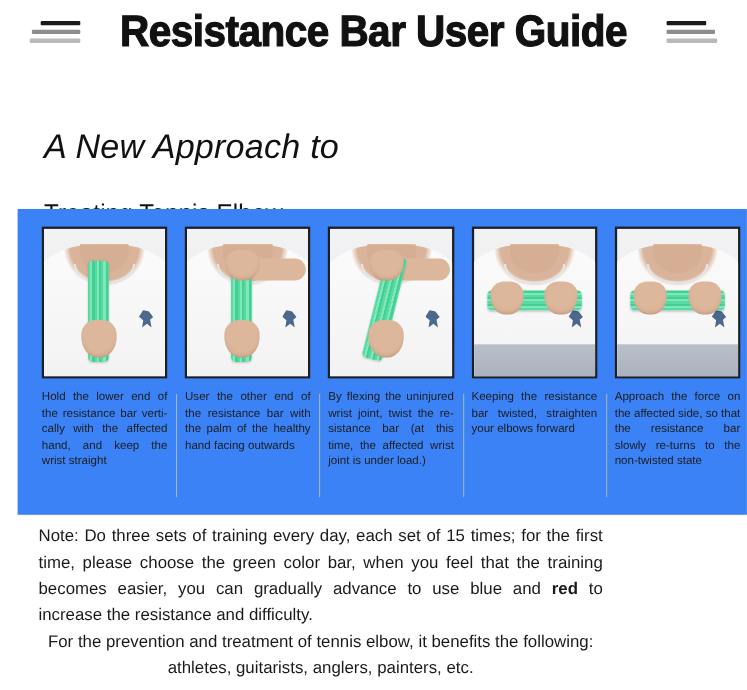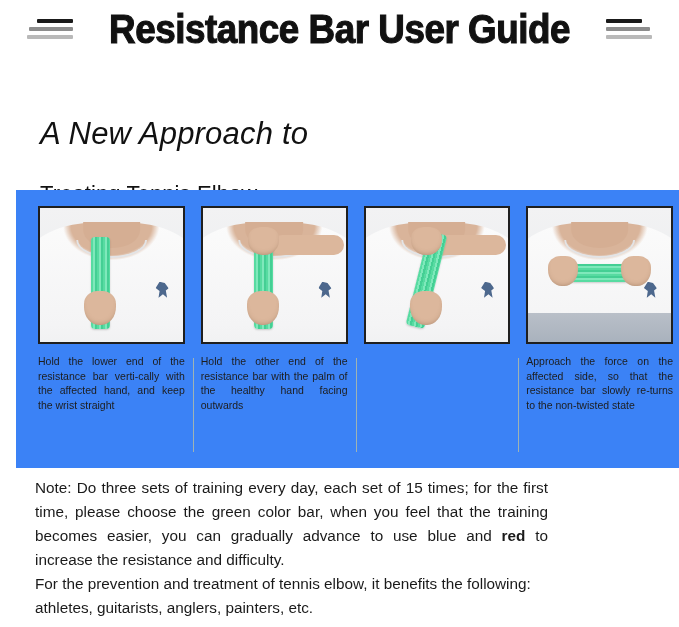--- a/index.html
+++ b/index.html
@@ -233,21 +233,21 @@
     margin-left: 22px;
   }
   .note-p {
     font-size: 15.3px;
     line-height: 24px;
     color: #1a1a1a;
     text-align: justify;
     text-justify: inter-word;
     margin: 0;
   }
-  .note-p.last { text-align: left; }
+  .note-p.last { text-align: center; }
   .note-p b { font-weight: 700; }
 </style>
 </head>
 <body>
 
 <div class="title-row">
   <span class="deco left">
     <span class="bar b1"></span>
       <span class="bar b2"></span>
       <span class="bar b3"></span>
@@ -286,50 +286,65 @@
         <div class="torso">
             <div class="neck"></div>
             <div class="collar"></div>
             <div class="logo-dot"></div>
           </div>
         <div class="forearm r"></div>
         <div class="bar-v"></div>
         <div class="hand top"></div>
         <div class="hand low"></div>
       </div>
-      <div class="caption">Hold the other end of the resistance bar with the palm of the healthy hand facing outwards</div>
+      <div class="caption">User the other end of the resistance bar with the palm of the healthy hand facing outwards</div>
     </div>
 
     <div class="step">
       <div class="photo">
         <div class="torso">
             <div class="neck"></div>
             <div class="collar"></div>
             <div class="logo-dot"></div>
           </div>
         <div class="forearm r"></div>
         <div class="bar-d"></div>
         <div class="hand top"></div>
         <div class="hand low"></div>
       </div>
-    </div>
-
+      <div class="caption">By flexing the uninjured wrist joint, twist the re-sistance bar (at this time, the affected wrist joint is under load.)</div>
+    </div>
 
     <div class="step">
       <div class="photo">
         <div class="torso">
             <div class="neck"></div>
             <div class="collar"></div>
             <div class="logo-dot"></div>
           </div>
         <div class="jeans"></div>
         <div class="bar-h"></div>
         <div class="hand hl"></div>
         <div class="hand hr"></div>
       </div>
+      <div class="caption">Keeping the resistance bar twisted, straighten your elbows forward</div>
+    </div>
+
+    <div class="step">
+      <div class="photo">
+        <div class="torso">
+            <div class="neck"></div>
+            <div class="collar"></div>
+            <div class="logo-dot"></div>
+          </div>
+        <div class="jeans"></div>
+        <div class="bar-h"></div>
+        <div class="hand hl"></div>
+        <div class="hand hr"></div>
+      </div>
       <div class="caption">Approach the force on the affected side, so that the resistance bar slowly re-turns to the non-twisted state</div>
     </div>
 
   </div>
 </div>
 
 <div class="note-block">
   <p class="note-p"><span>Note: Do three sets of training every day, each set of 15 times; for the first time, please choose the green color bar, when you feel that the training becomes easier, you can gradually advance to use blue and </span><b>red</b><span> to increase the resistance and difficulty.</span></p>
   <p class="note-p last">For the prevention and treatment of tennis elbow, it benefits the following: athletes, guitarists, anglers, painters, etc.</p>
 </div>

